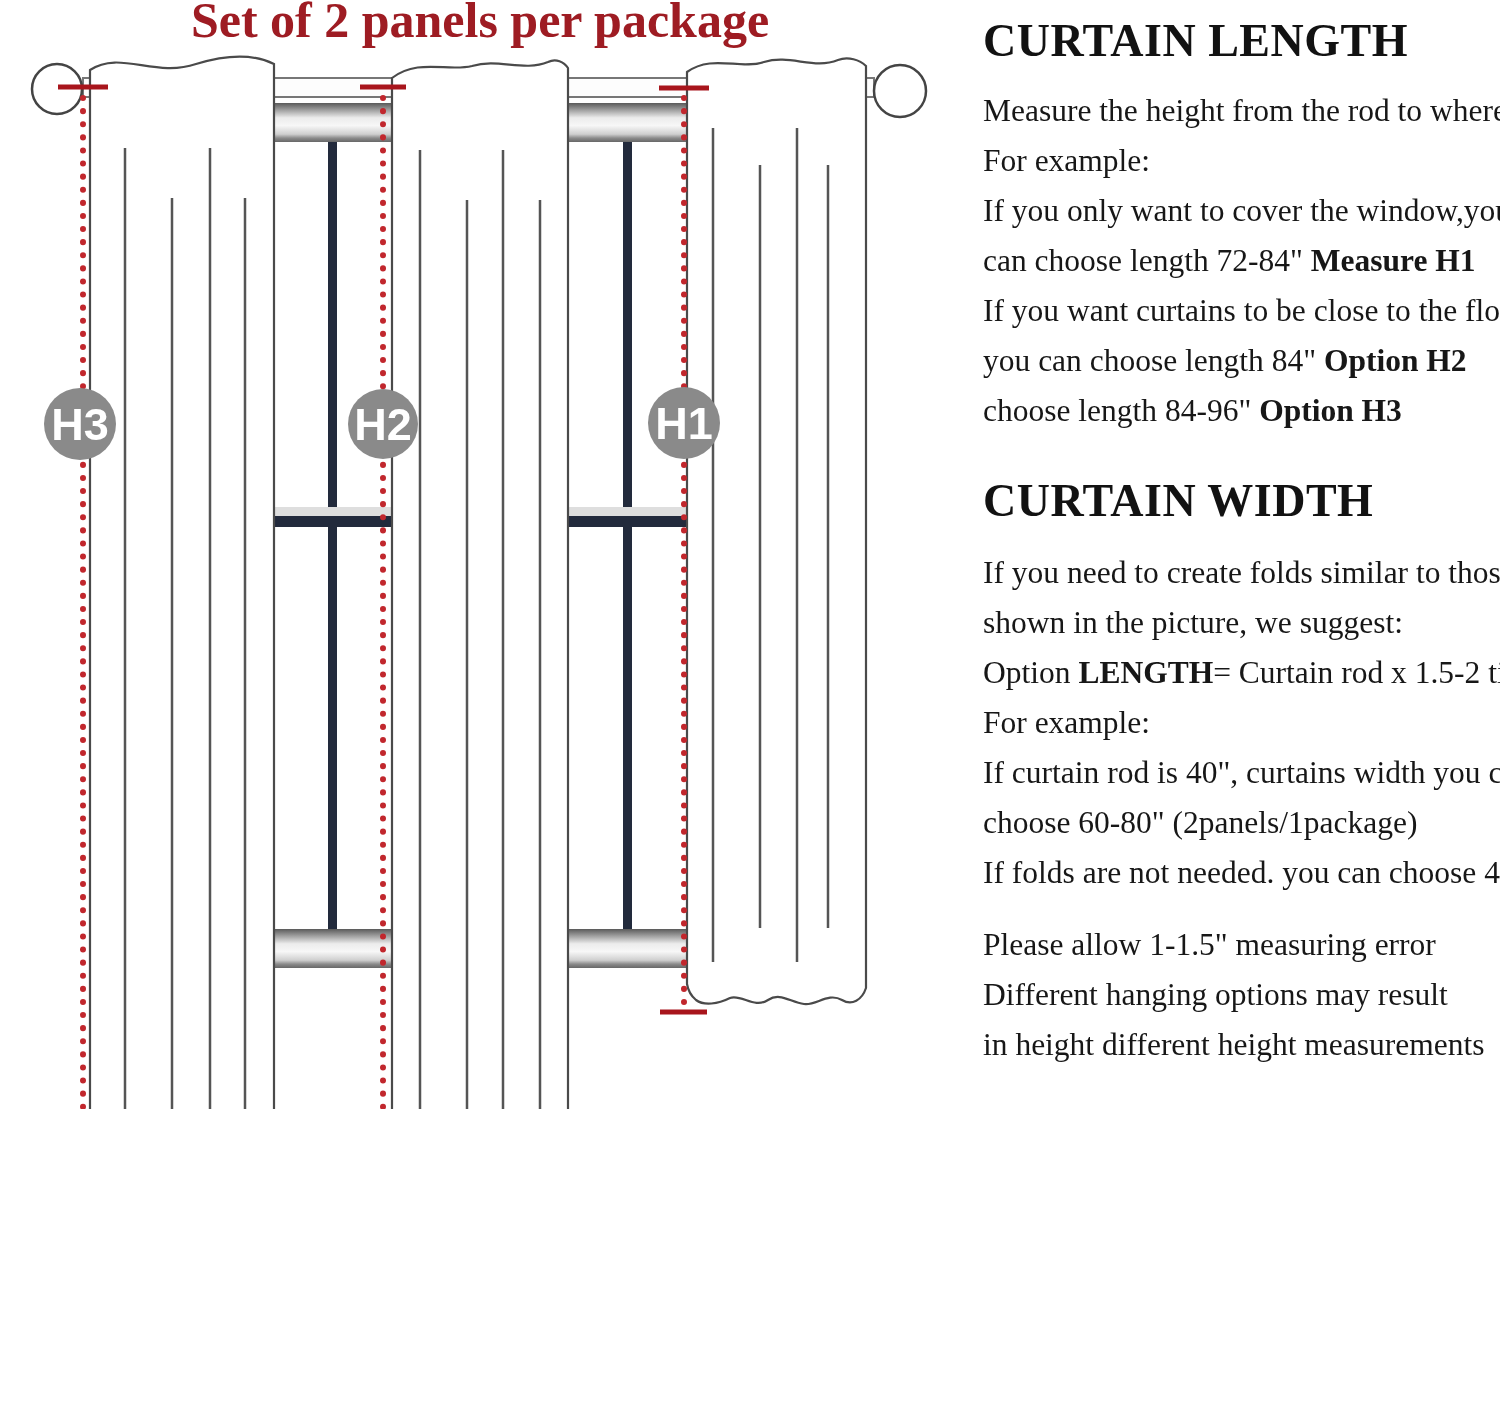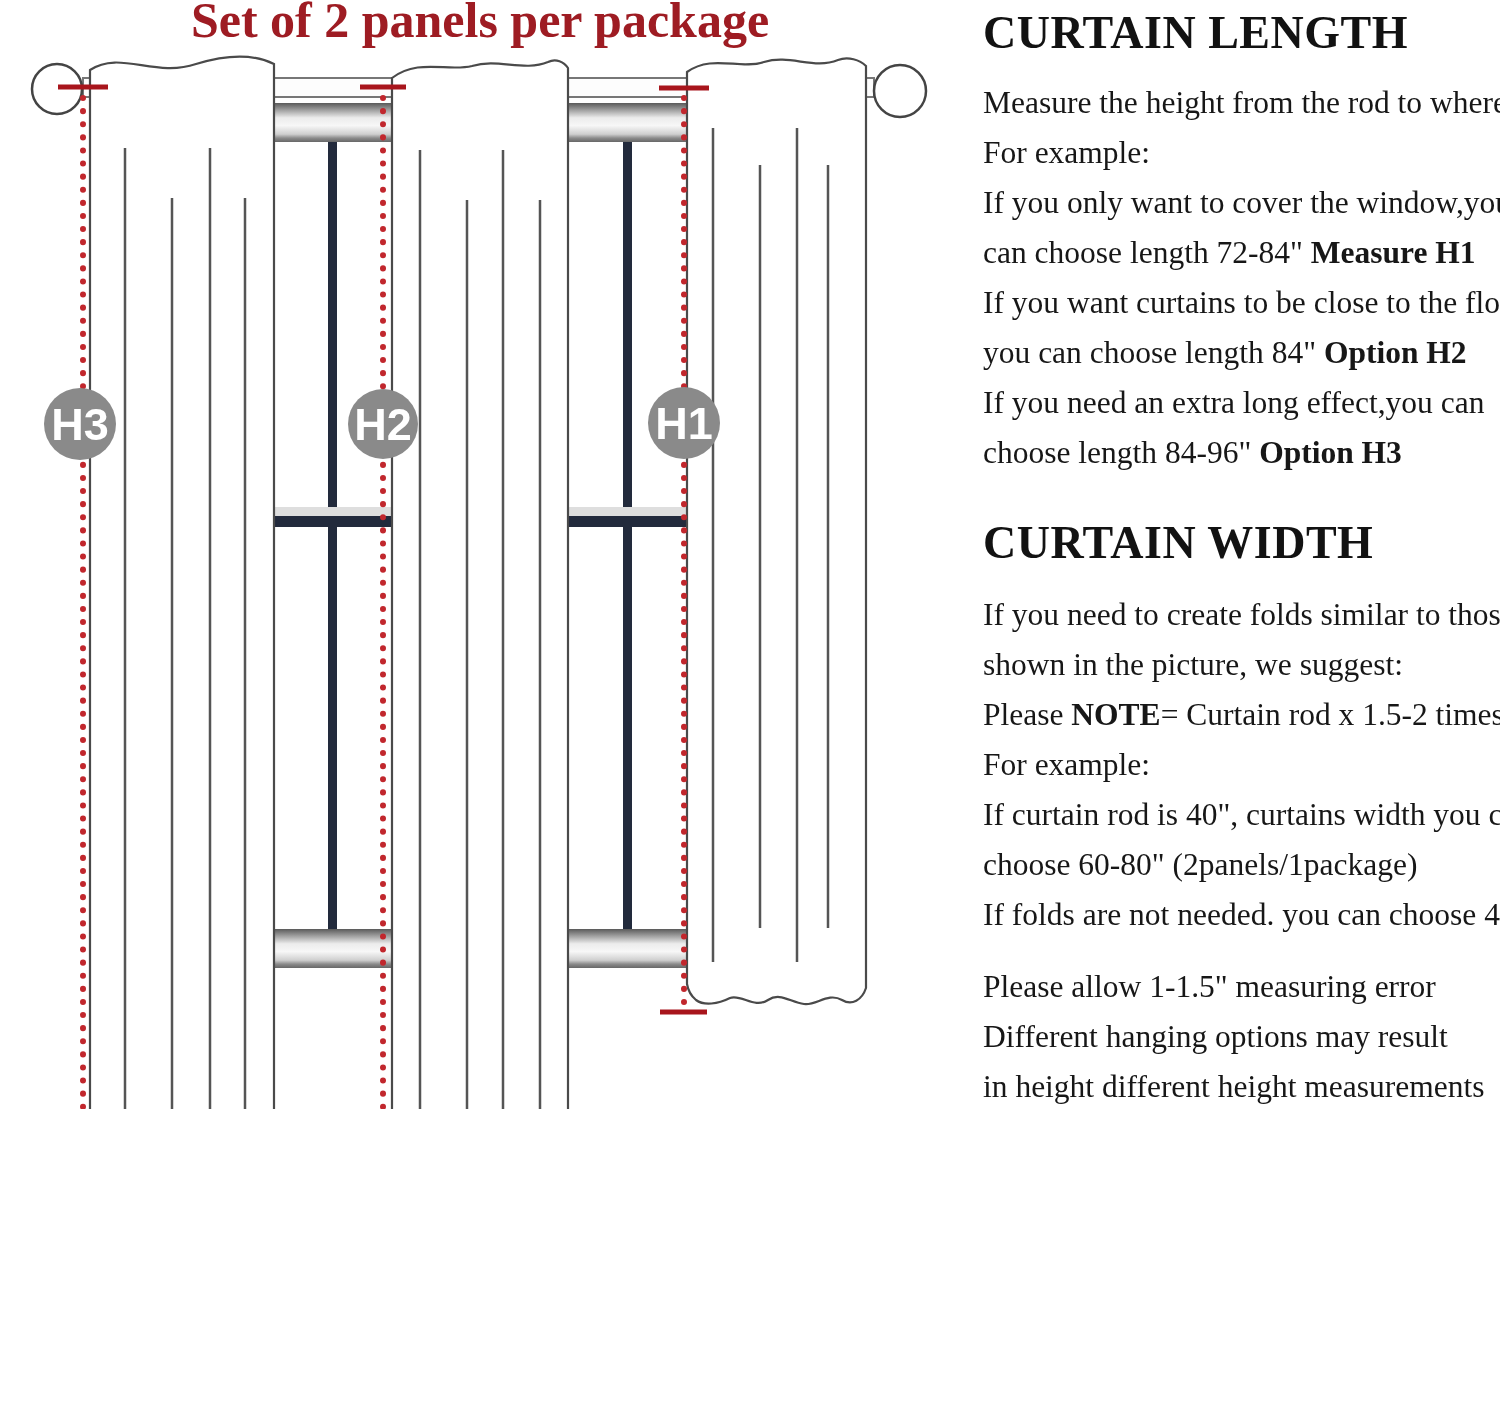--- a/index.html
+++ b/index.html
@@ -22,21 +22,21 @@
     margin:0;
     font:700 46px/50px "Liberation Serif", serif;
     color:#121212; letter-spacing:0.5px;
   }
   .sec-body {
     font:400 31.5px/50px "Liberation Serif", serif;
     color:#171717;
   }
   .sec-body .tline { height:50px; white-space:nowrap; }
   .sec-body .b { font-weight:700; }
-  #sec-length .sec-heading { margin-top:8px; }
+  #sec-length .sec-heading { margin-top:16px; }
   #sec-length .sec-body   { margin-top:20px; }
   #sec-width  .sec-heading { margin-top:40px; }
   #sec-width  .sec-body   { margin-top:22px; }
   #sec-note   .sec-heading { margin-top:106px; }
   #sec-note   .sec-body   { margin-top:22px; }
 </style>
 </head>
 <body>
 
 <div id="canvas">
@@ -154,31 +154,30 @@
 
     <section id="sec-length">
       <h2 class="sec-heading">CURTAIN LENGTH</h2>
       <div class="sec-body">
           <div class="tline"><span>Measure the height from the rod to where</span></div>
           <div class="tline"><span>For example:</span></div>
           <div class="tline"><span>If you only want to cover the window,you</span></div>
           <div class="tline"><span>can choose length 72-84" </span><span class="b">Measure H1</span></div>
           <div class="tline"><span>If you want curtains to be close to the floor,</span></div>
           <div class="tline"><span>you can choose length 84" </span><span class="b">Option H2</span></div>
-          <div class="tline"><span>If you need an extra long effect,you can</span></div>
           <div class="tline"><span>choose length 84-96" </span><span class="b">Option H3</span></div>
         </div>
     </section>
 
     <section id="sec-width">
       <h2 class="sec-heading">CURTAIN WIDTH</h2>
       <div class="sec-body">
           <div class="tline"><span>If you need to create folds similar to those</span></div>
           <div class="tline"><span>shown in the picture, we suggest:</span></div>
-          <div class="tline"><span>Please </span><span class="b">NOTE</span><span>= Curtain rod x 1.5-2 times</span></div>
+          <div class="tline"><span>Option </span><span class="b">LENGTH</span><span>= Curtain rod x 1.5-2 times</span></div>
           <div class="tline"><span>For example:</span></div>
           <div class="tline"><span>If curtain rod is 40", curtains width you can</span></div>
           <div class="tline"><span>choose 60-80" (2panels/1package)</span></div>
           <div class="tline"><span>If folds are not needed. you can choose 40"</span></div>
         </div>
     </section>
 
     <section id="sec-note">
       <div class="sec-body">
           <div class="tline"><span>Please allow 1-1.5" measuring error</span></div>

